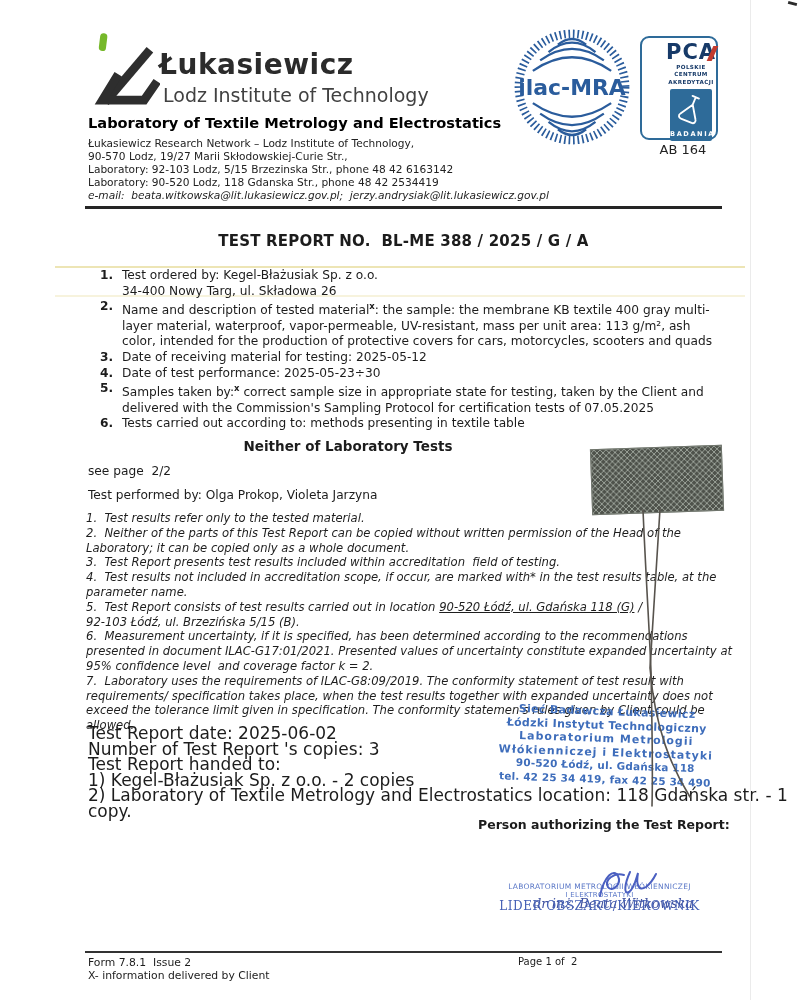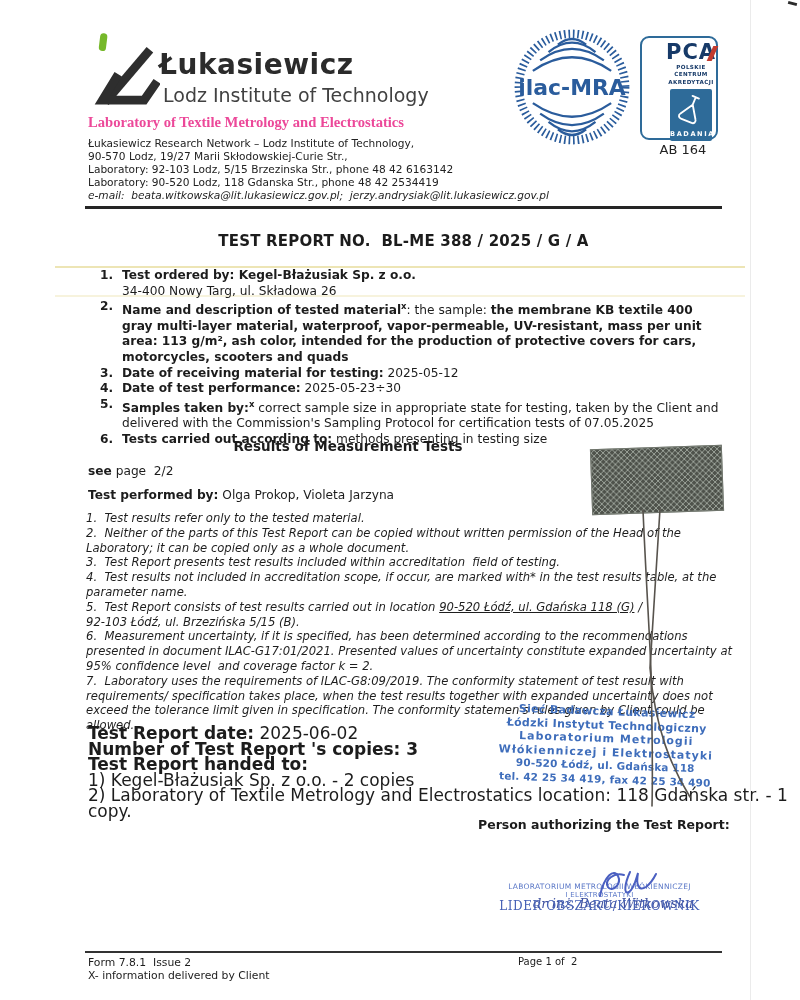--- a/index.html
+++ b/index.html
@@ -1,27 +1,27 @@
 <!DOCTYPE html>
 <html><head>
 <meta charset="utf-8">
 <style>
   html,body{margin:0;padding:0;background:#ffffff;}
   .page{position:relative;width:800px;height:1000px;background:#ffffff;overflow:hidden;
         font-family:"DejaVu Sans","Liberation Sans",sans-serif;color:#1c1c1c;}
   .abs{position:absolute;}
-  .b{font-weight:bold;}
+  .b{font-weight:normal;}
   .i{font-style:italic;}
   .pre{white-space:pre-wrap;}
   .sup{font-size:8.5px;font-weight:bold;vertical-align:5px;}
 
   
   .brand{left:159px;top:48px;font-size:28px;font-weight:bold;color:#2b2b2b;letter-spacing:.5px;}
   .institute{left:163px;top:84px;font-size:19px;color:#414141;}
-  .labname{left:88px;top:114px;font-size:14.6px;font-weight:bold;color:#ec4899;font-family:Liberation Serif, serif;}
+  .labname{left:88px;top:114px;font-size:14.6px;font-weight:bold;color:#000000;}
   .addr{left:88px;top:137px;font-size:10.6px;line-height:12.9px;color:#222;}
 
   
   .ilac{left:512px;top:27px;}
   .pca{left:640px;top:36px;width:78px;height:104px;border:2.5px solid #2e6b99;border-radius:9px;
        background:#fff;box-sizing:border-box;text-align:center;padding-left:24px;}
   .pca-acronym{position:relative;display:inline-block;margin-top:3px;font-size:21px;font-weight:bold;
        color:#173a68;letter-spacing:1px;line-height:22px;}
   .pca-red{position:absolute;right:1px;top:5px;width:5px;height:15px;background:#c23b2e;
        transform:skewX(-24deg);}
@@ -151,25 +151,25 @@
     <div class="li">
       <span class="num">4.</span>
       <span class="b">Date of test performance:</span><span class="pre"> 2025-05-23÷30</span>
     </div>
     <div class="li">
       <span class="num">5.</span>
       <span class="b">Samples taken by:</span><span class="sup">x</span><span class="pre"> correct sample size in appropriate state for testing, taken by the Client and delivered with the Commission's Sampling Protocol for certification tests of 07.05.2025</span>
     </div>
     <div class="li">
       <span class="num">6.</span>
-      <span class="b">Tests carried out according to:</span><span class="pre"> methods presenting in testing size</span>
-    </div>
-  </div>
-
-  <div class="abs results-head">Results of Measurement Tests</div>
+      <span class="b">Tests carried out according to:</span><span class="pre"> methods presenting in textile table</span>
+    </div>
+  </div>
+
+  <div class="abs results-head">Neither of Laboratory Tests</div>
   <div class="abs seeline">
     <span class="b">see</span><span class="pre"> page  2/2</span>
   </div>
   <div class="abs performed">
     <span class="b">Test performed by:</span><span class="pre"> Olga Prokop, Violeta Jarzyna</span>
   </div>
 
   <div class="abs swatch"></div>
   <svg class="abs threads" width="160" height="320" viewBox="0 0 160 320">
     <path d="M43,10 C46,80 50,140 51,172 C52,220 53,270 52,306" fill="none" stroke="#57534d" stroke-width="1.6" stroke-linecap="round"></path>

